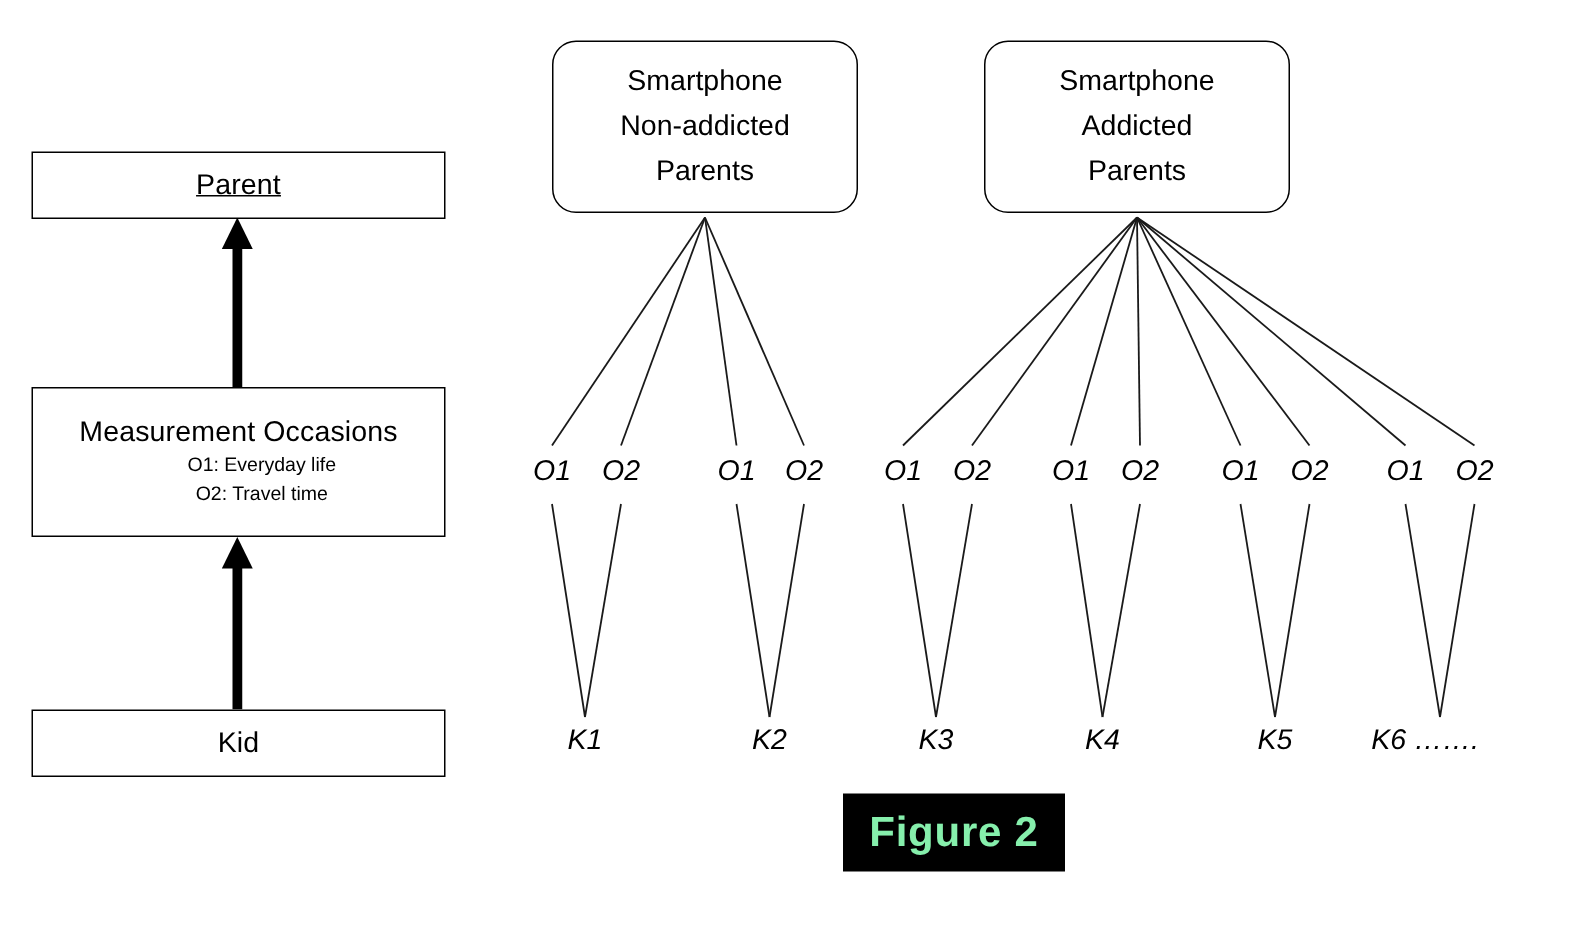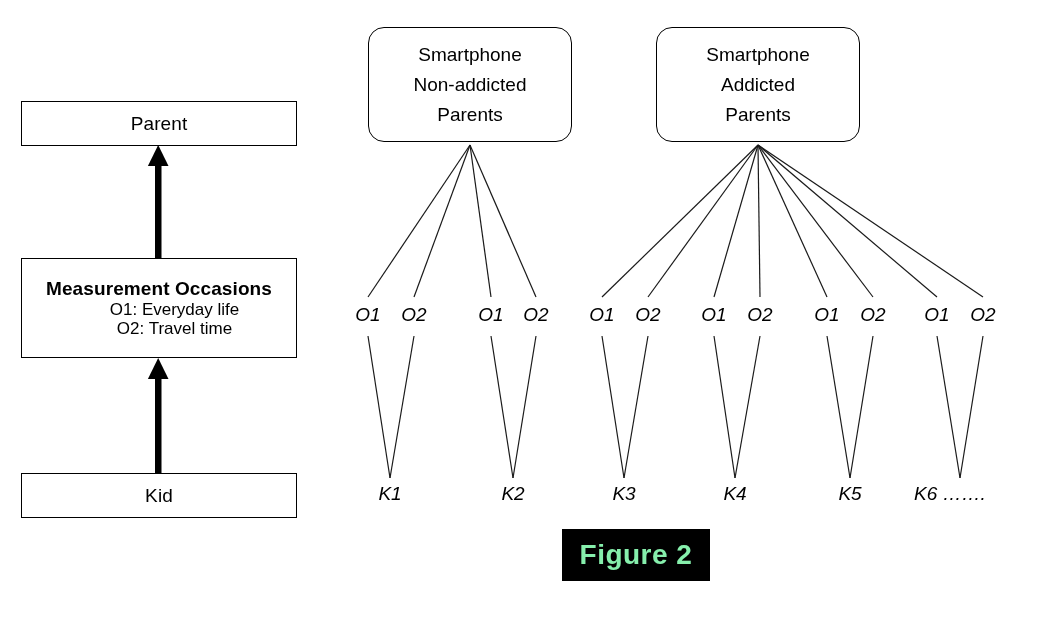--- a/index.html
+++ b/index.html
@@ -32,46 +32,46 @@
     flex-direction: column;
     align-items: center;
     justify-content: center;
     text-align: center;
   }
   #box-parent {
     left: 21px;
     top: 101px;
     width: 276px;
     height: 45px;
+    text-decoration: underline;
   }
   #box-measurement {
     left: 21px;
     top: 258px;
     width: 276px;
     height: 100px;
   }
   #box-kid {
     left: 21px;
     top: 473px;
     width: 276px;
     height: 45px;
   }
   .box-title {
     font-size: 19px;
     line-height: 22px;
     letter-spacing: 0.1px;
   }
   .box-sub {
-    font-size: 17px;
+    font-size: 13px;
     line-height: 19px;
     margin-left: 31px;
   }
   #box-measurement .box-title {
     margin-bottom: 0;
-    font-weight: bold;
   }
   
   .round-box {
     position: absolute;
     border: 1.8px solid #000000;
     border-radius: 16px;
     background: #ffffff;
     box-sizing: border-box;
     display: flex;
     flex-direction: column;

